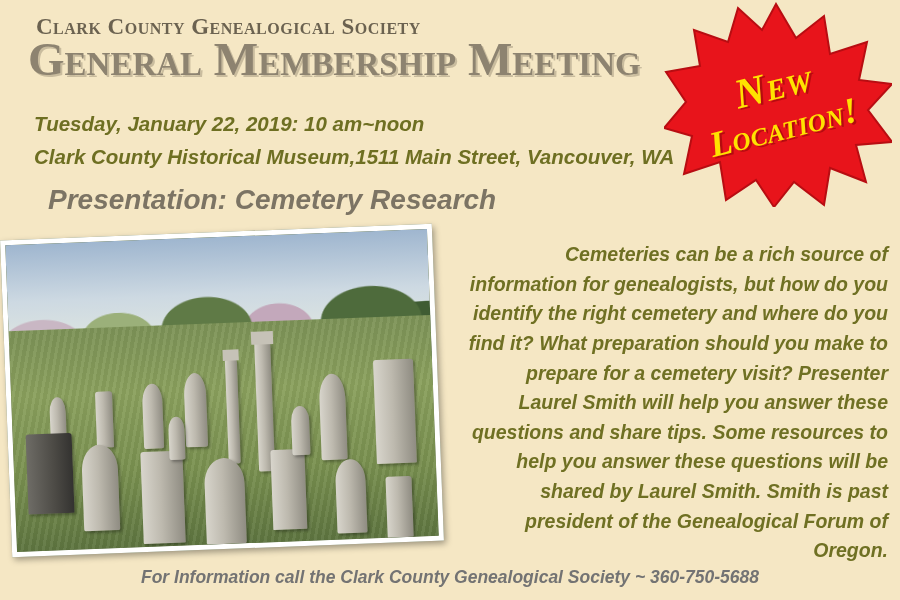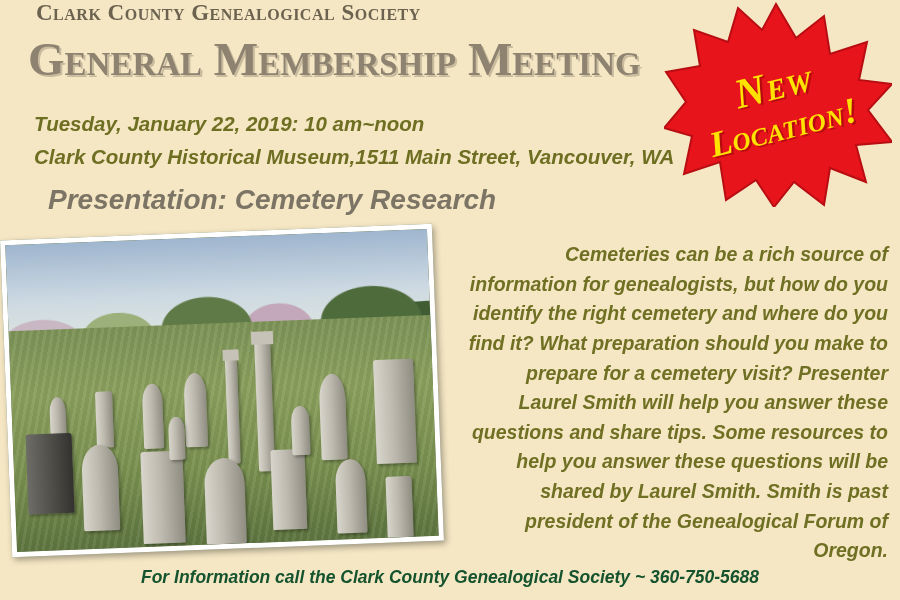--- a/index.html
+++ b/index.html
@@ -10,21 +10,21 @@
     overflow: hidden;
     background: #f5e7c4;
     font-family: "Liberation Sans", sans-serif;
     position: relative;
   }
 
   
   .org-name {
     position: absolute;
     left: 36px;
-    top: 0;
+    top: 14px;
     font-family: "Liberation Serif", serif;
     font-weight: bold;
     font-size: 23px;
     letter-spacing: 0.5px;
     color: #6b6250;
     font-variant: small-caps;
     text-transform: capitalize;
   }
   .main-title {
     position: absolute;
@@ -170,21 +170,21 @@
   .footer {
     position: absolute;
     left: 0;
     right: 0;
     bottom: 12px;
     text-align: center;
     font-family: "Liberation Sans", sans-serif;
     font-style: italic;
     font-weight: bold;
     font-size: 17.5px;
-    color: #14532d;
+    color: #737373;
   }
 </style>
 </head>
 <body>
 
 <div class="org-name">Clark County Genealogical Society</div>
 <div class="main-title">General Membership Meeting</div>
 <div class="meeting-when">Tuesday, January 22, 2019: 10 am~noon</div>
 <div class="meeting-where">Clark County Historical Museum,1511 Main Street, Vancouver, WA</div>
 <div class="presentation">Presentation:  Cemetery Research</div>

